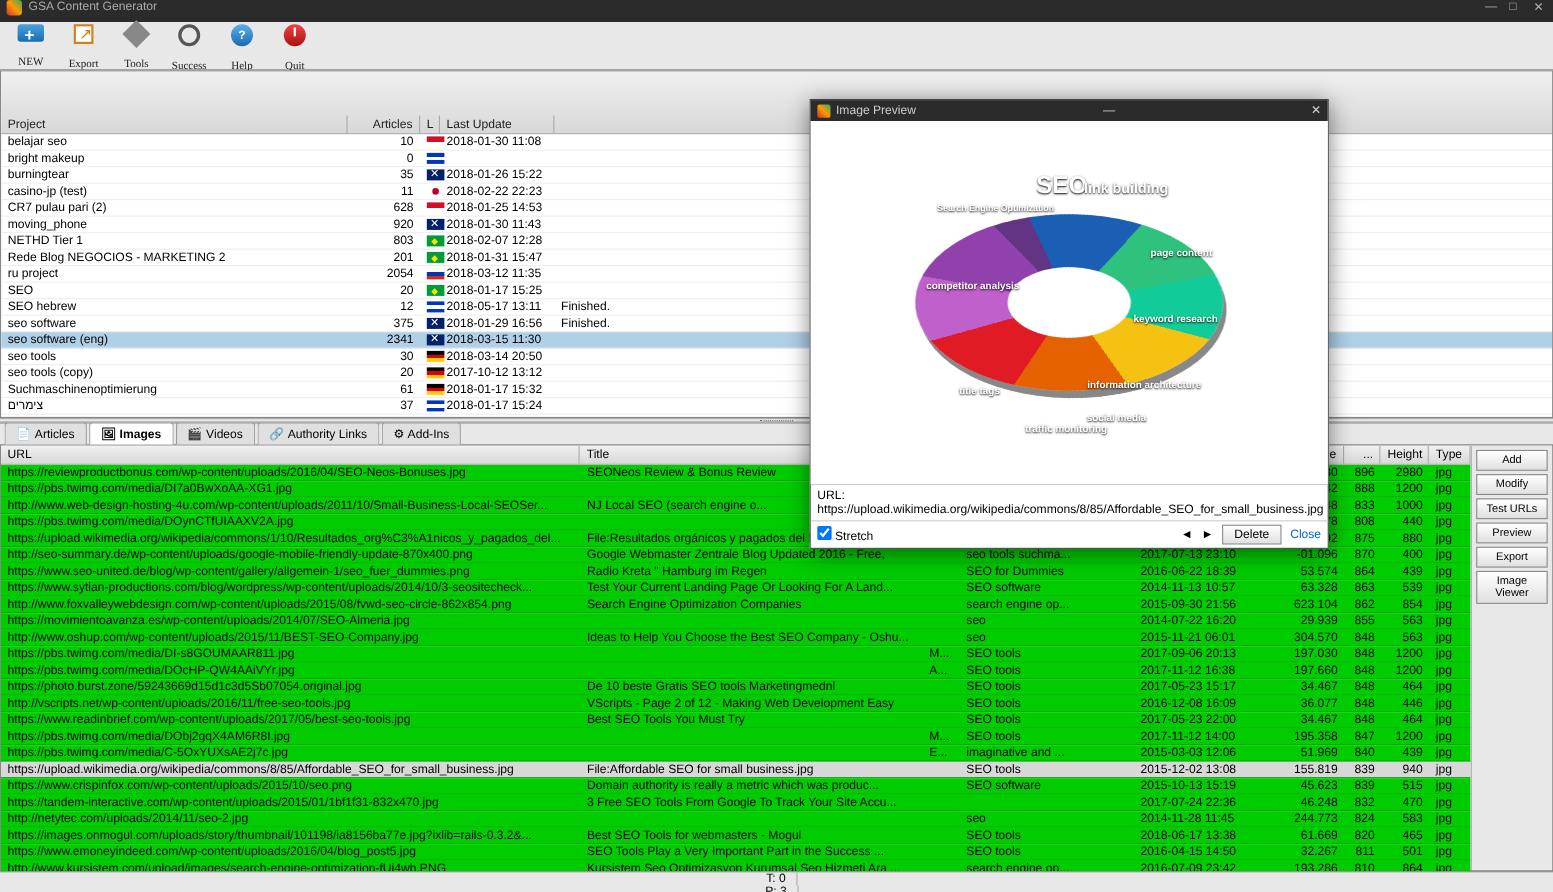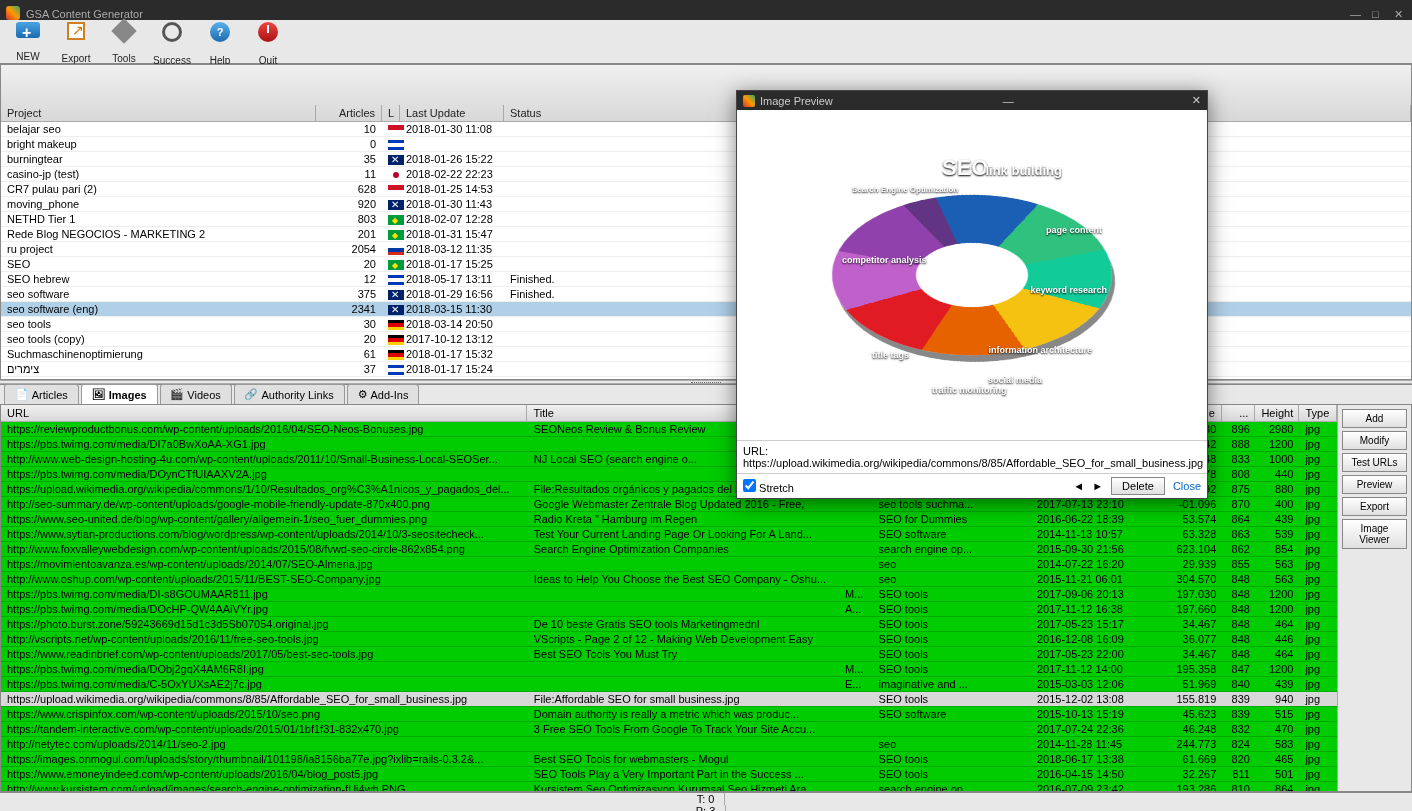--- a/index.html
+++ b/index.html
@@ -1,24 +1,24 @@
 <!DOCTYPE html>
 <html><head>
 <meta charset="utf-8">
 <style>
 * { margin:0; padding:0; box-sizing:border-box; font-family:Tahoma,Arial,sans-serif; font-size:11px; }
 body { background:#1a1a1a; width:1412px; height:811px; overflow:hidden; position:relative; }
-.titlebar { background:#2b2b2b; height:20px; display:flex; align-items:flex-end; padding:0 6px; color:#aaa; }
+.titlebar { background:#2b2b2b; height:20px; display:flex; align-items:flex-start; padding:0 6px; color:#aaa; }
 .titlebar .logo { width:14px; height:14px; background:linear-gradient(45deg,#c33,#f90,#3a6); border-radius:3px; margin-right:6px; }
 .titlebar .winctl { margin-left:auto; display:flex; gap:10px; }
 .winbtn { width:12px; height:12px; color:#aaa; cursor:pointer; }
 .toolbar { background:#e8e8e8; height:44px; display:flex; align-items:center; gap:4px; padding:2px 6px; border-bottom:1px solid #888; }
 .tbtn { display:flex; flex-direction:column; align-items:center; width:44px; height:40px; cursor:pointer; }
 .tbtn .ic { width:24px; height:24px; display:flex; align-items:center; justify-content:center; }
-.tbtn .lbl { font-size:10px; color:#222; margin-top:13px; }
+.tbtn .lbl { font-size:10px; color:#222; margin-top:13px;font-family:Liberation Serif, serif; }
 .ic-new { background:linear-gradient(#4aa3e0,#1a6bb0); width:22px; height:22px; border-radius:3px; position:relative; }
 .ic-new::after { content:"+"; color:#fff; font-weight:bold; position:absolute; top:2px; left:6px; font-size:16px; }
 .ic-export { border:2px solid #d08020; width:18px; height:18px; background:#fff; position:relative; }
 .ic-export::after { content:"↗"; color:#d70; position:absolute; top:-2px; left:3px; font-size:14px; }
 .ic-tools { background:#888; width:18px; height:18px; transform:rotate(45deg); }
 .ic-settings { width:20px; height:20px; border:3px solid #555; border-radius:50%; position:relative; }
 .ic-help { width:20px; height:20px; border-radius:50%; background:linear-gradient(#5bb0e8,#1a6bb0); color:#fff; text-align:center; line-height:20px; font-weight:bold; }
 .ic-quit { width:20px; height:20px; border-radius:50%; background:linear-gradient(#e44,#a11); position:relative; }
 .ic-quit::after { content:""; position:absolute; top:3px; left:9px; width:2px; height:8px; background:#fff; }
 .main { display:flex; height:316px; }
@@ -120,21 +120,20 @@
     </div>
 </div>
 
 <div class="main">
   <div class="projects">
     <div class="phdr">
       <div class="c-proj">Project</div>
       <div class="c-art">Articles</div>
       <div class="c-l">L</div>
       <div class="c-upd">Last Update</div>
-      <div class="c-stat">Status</div>
     </div>
     <div id="proj-body">
         <div class="prow">
           <div class="c-proj">belajar seo</div>
           <div class="c-art">10</div>
           <div class="c-l"><span class="flag f-id"></span></div>
           <div class="c-upd">2018-01-30 11:08</div>
           <div class="c-stat"></div>
         </div>
         <div class="prow">

